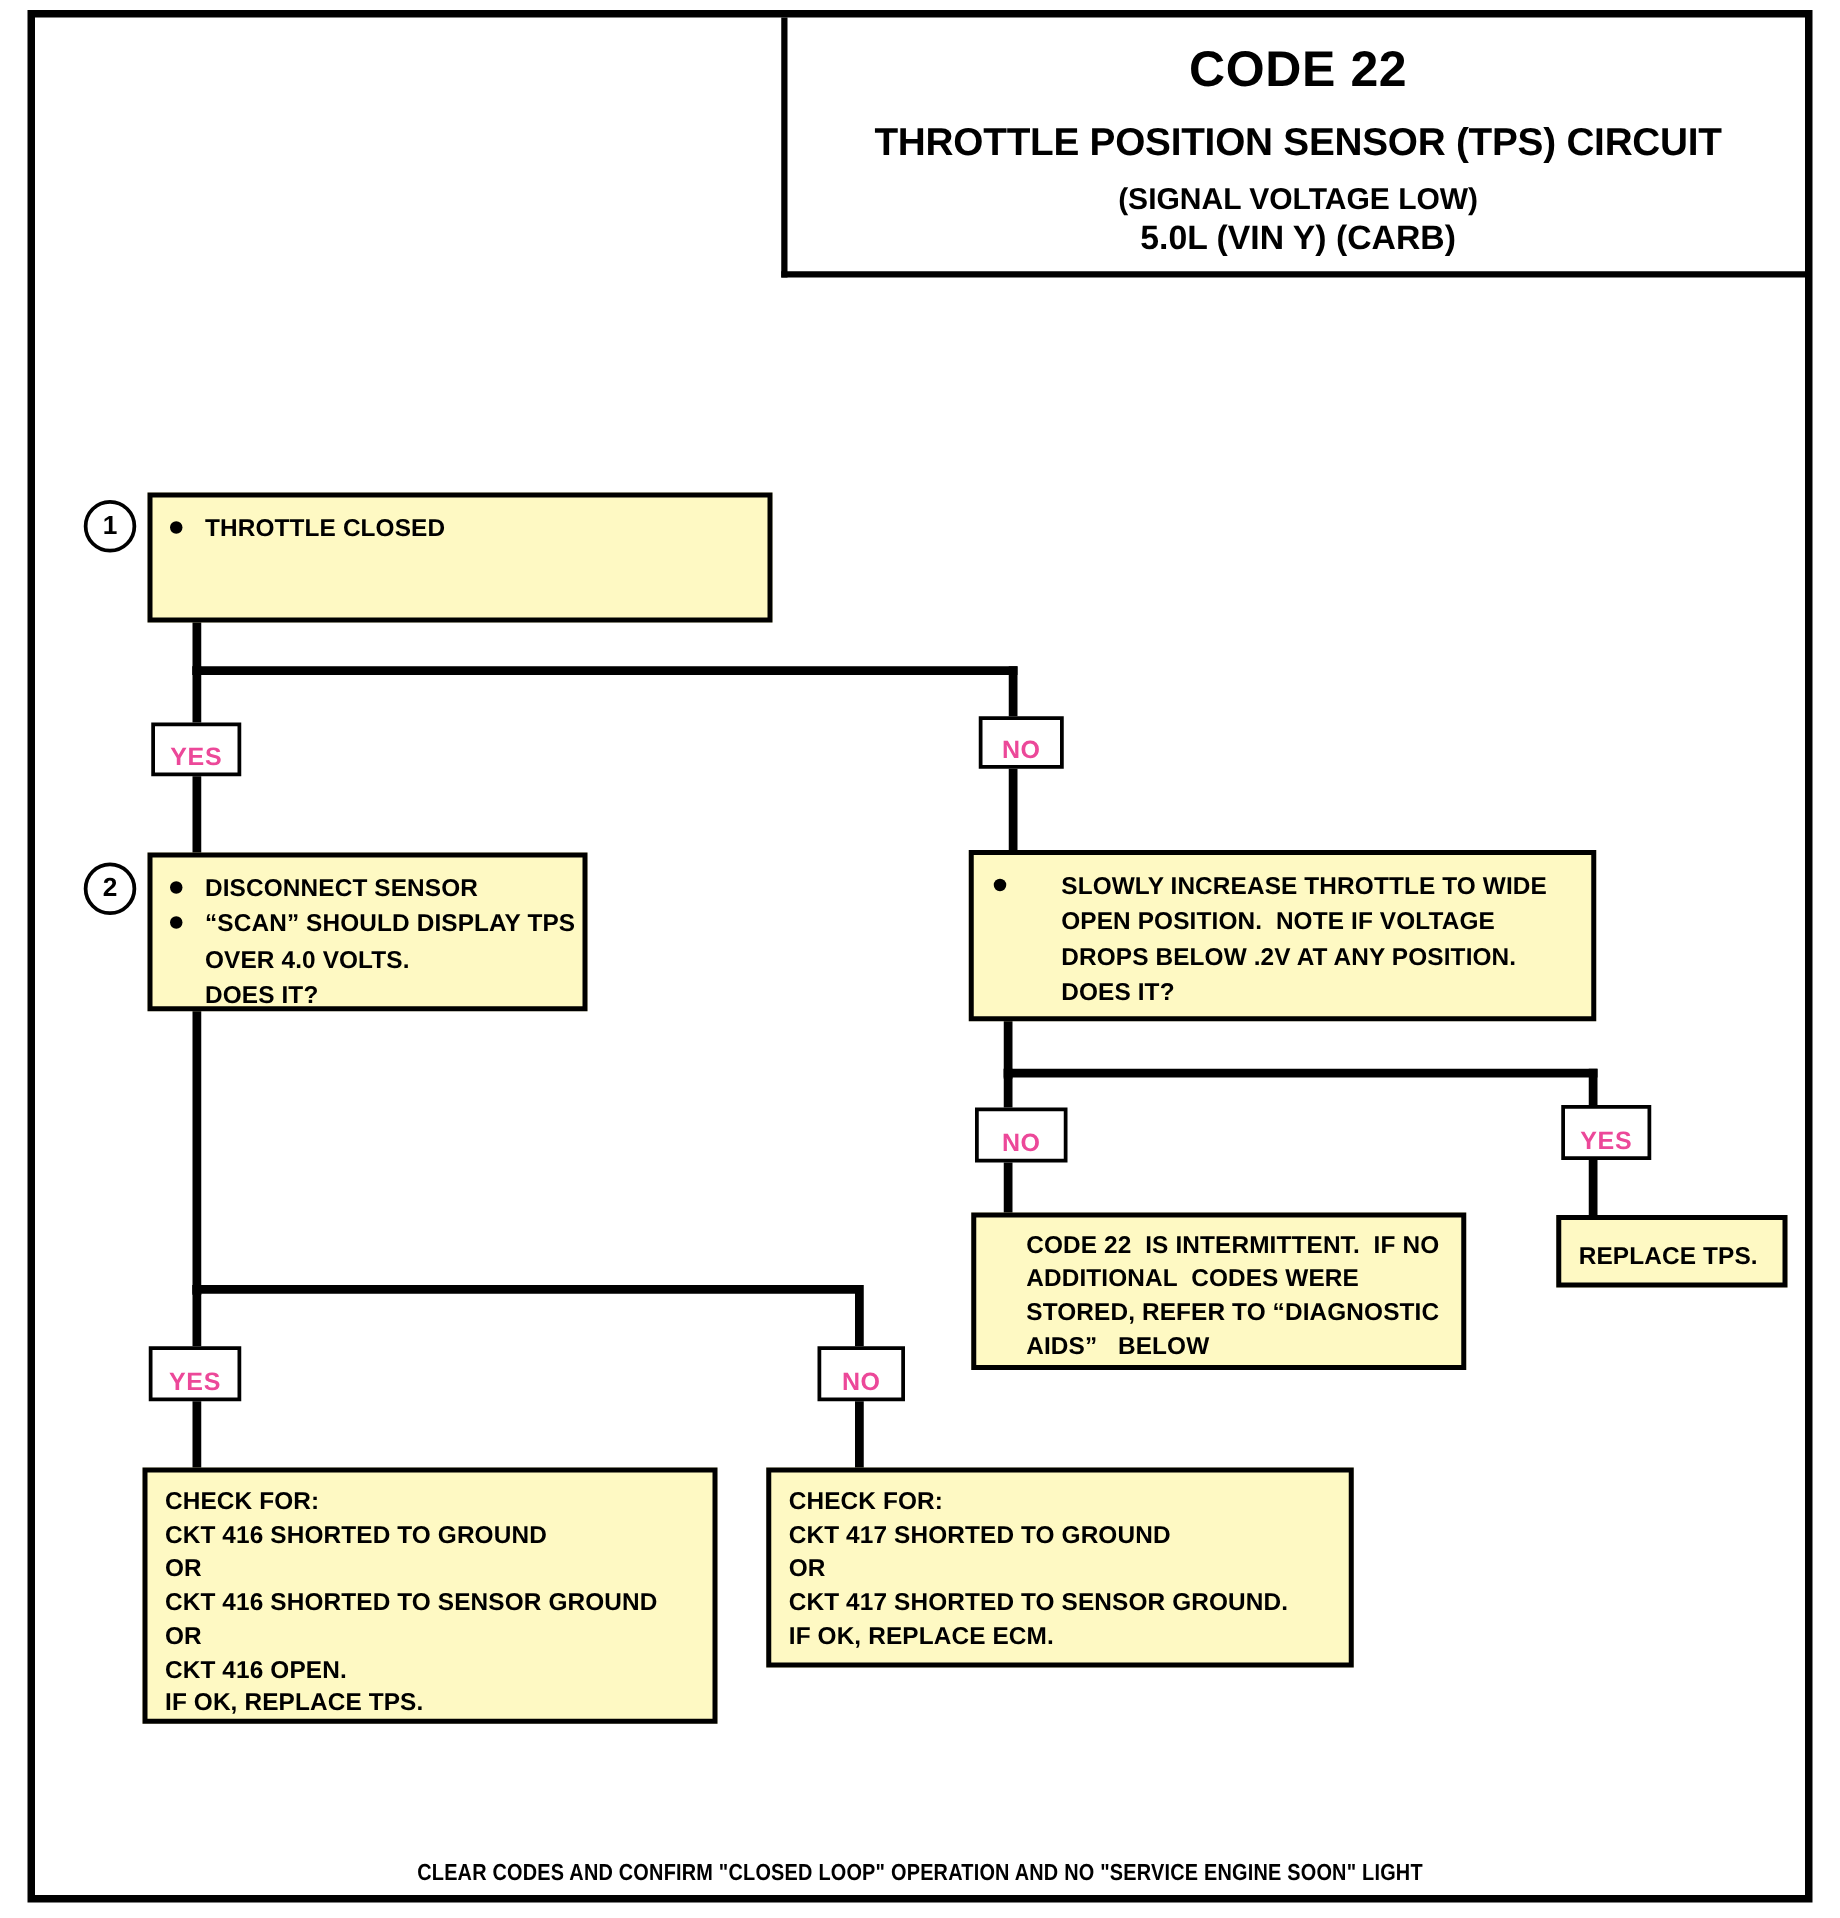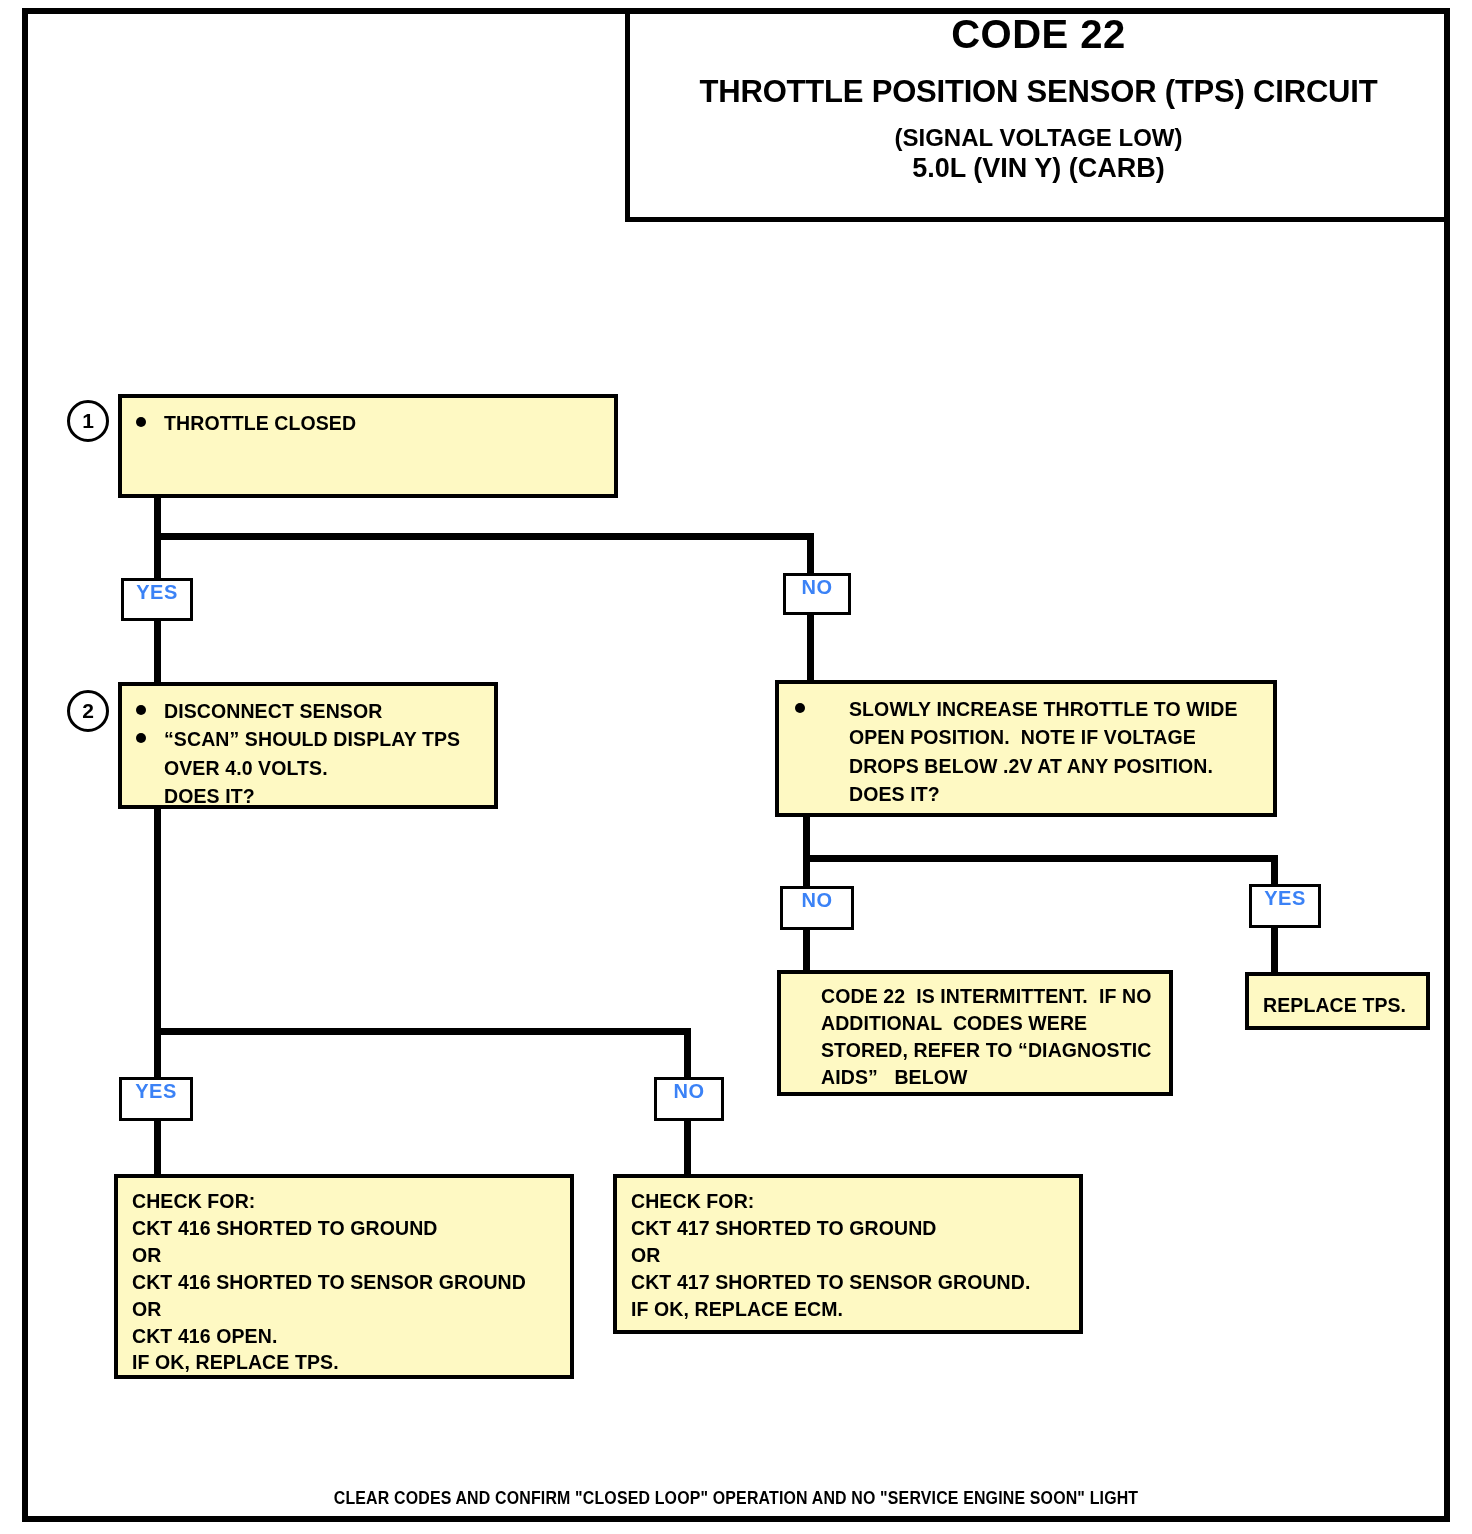--- a/index.html
+++ b/index.html
@@ -37,20 +37,21 @@
     border-left: 5px solid #000;
     border-bottom: 5px solid #000;
     box-sizing: border-box;
     text-align: center;
     color: #000;
   }
   .title-code {
     font-size: 40px;
     font-weight: bold;
     letter-spacing: 0.5px;
+    margin-top: 22px;
     line-height: 1.0;
   }
   .title-main {
     font-size: 31px;
     font-weight: bold;
     margin-top: 22px;
     line-height: 1.05;
     letter-spacing: -0.2px;
   }
   .title-sub {
@@ -118,25 +119,25 @@
     z-index: 5;
   }
 
   
   .tag {
     position: absolute;
     border: 3px solid #000;
     background: #fff;
     box-sizing: border-box;
     display: flex;
-    align-items: flex-start;
+    align-items: flex-end;
     justify-content: center;
     font-size: 20px;
     font-weight: bold;
-    color: #3b82f6;
+    color: #ec4899;
     z-index: 6;
     letter-spacing: 0.5px;
   }
 
   
   .vline {
     position: absolute;
     background: #000;
     width: 7px;
     z-index: 2;
@@ -210,21 +211,21 @@
   <div class="tag" style="left:121px; top:578px; width:72px; height:43px;">
     <span>YES</span>
   </div>
   <div class="tag" style="left:783px; top:573px; width:68px; height:42px;">
     <span>NO</span>
   </div>
 
   <div class="step-circle" style="left:67px; top:690px;">
     <span>2</span>
   </div>
-  <div class="fbox" style="left:118px; top:682px; width:380px; height:127px;">
+  <div class="fbox" style="left:118px; top:682px; width:352px; height:127px;">
     <div class="fbox-inner">
       <div class="bullet-row">
         <span class="bullet-dot"></span>
         <span class="bullet-text">DISCONNECT SENSOR</span>
       </div>
       <div class="bullet-row">
         <span class="bullet-dot"></span>
         <span class="bullet-text">
           <span class="plain-line">“SCAN” SHOULD DISPLAY TPS</span><br>
           <span class="plain-line">OVER 4.0 VOLTS.</span><br>

